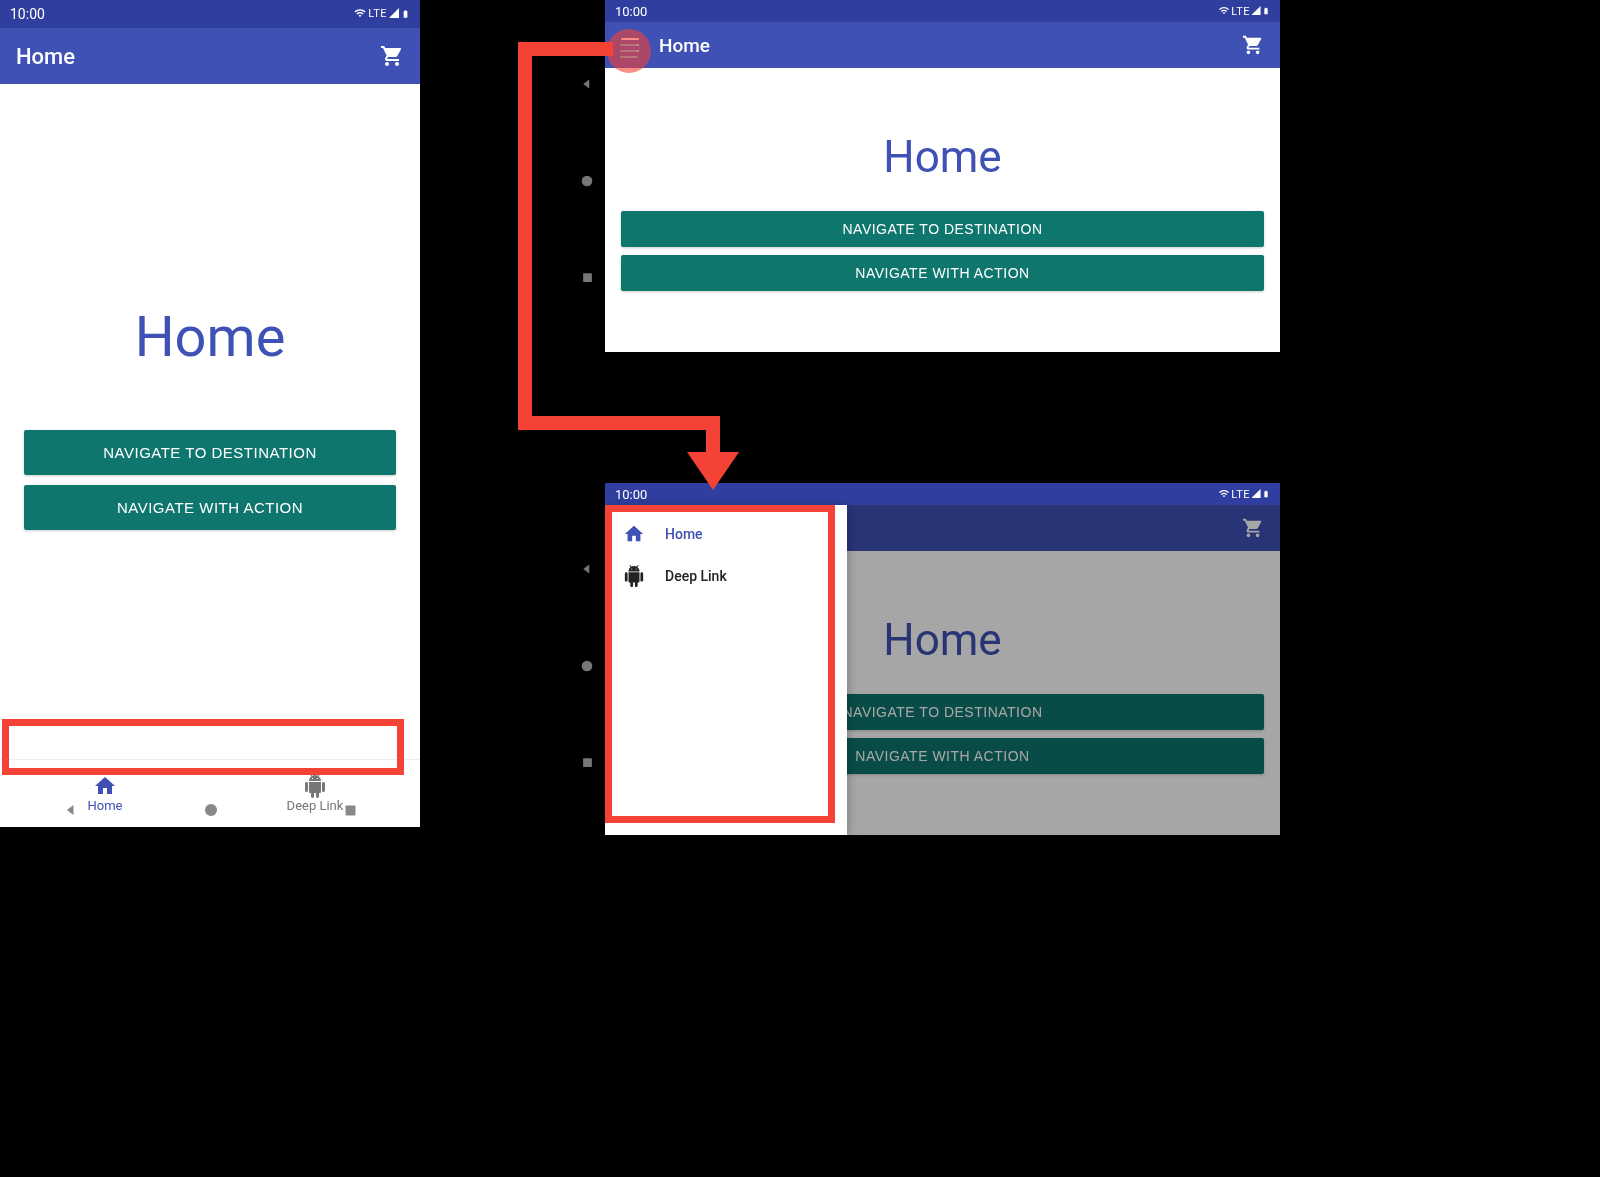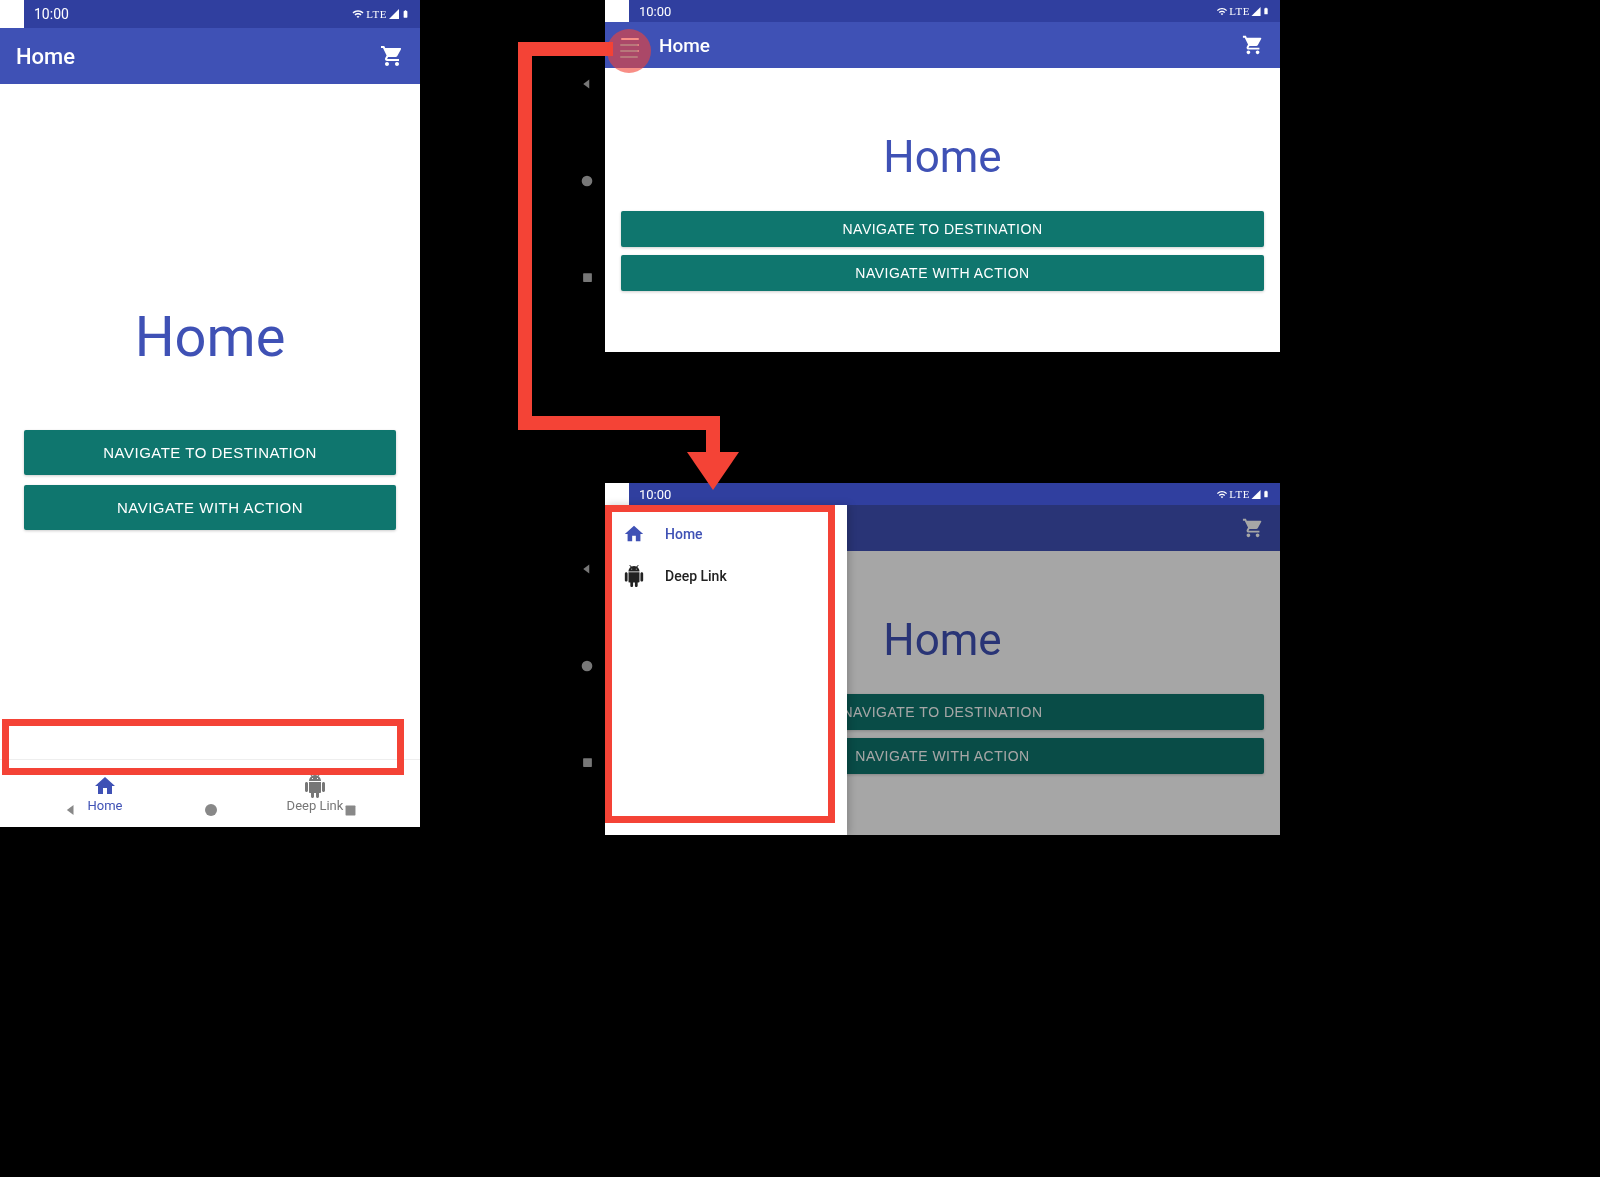--- a/index.html
+++ b/index.html
@@ -22,24 +22,23 @@
     display: flex; flex-direction: column;
   }
   .status-bar {
     background: #303F9F;
     color: #fff;
     display: flex;
     align-items: center;
     justify-content: space-between;
     padding: 10px 10px;
     font-size: 14px;
-    margin-left: 24px;
   }
   .phone-portrait .status-bar { height: 28px; }
-  .status-right { display:flex; align-items:center; gap:0;font-family:Liberation Serif, serif; }
+  .status-right { display:flex; align-items:flex-start; gap:0; }
   .lte { font-size:11px; letter-spacing:.5px; }
   .app-bar {
     background: #3F51B5;
     color: #fff;
     display: flex;
     align-items: center;
     padding: 0 16px;
     font-size: 22px;
     font-weight: 500;
     height: 56px;

